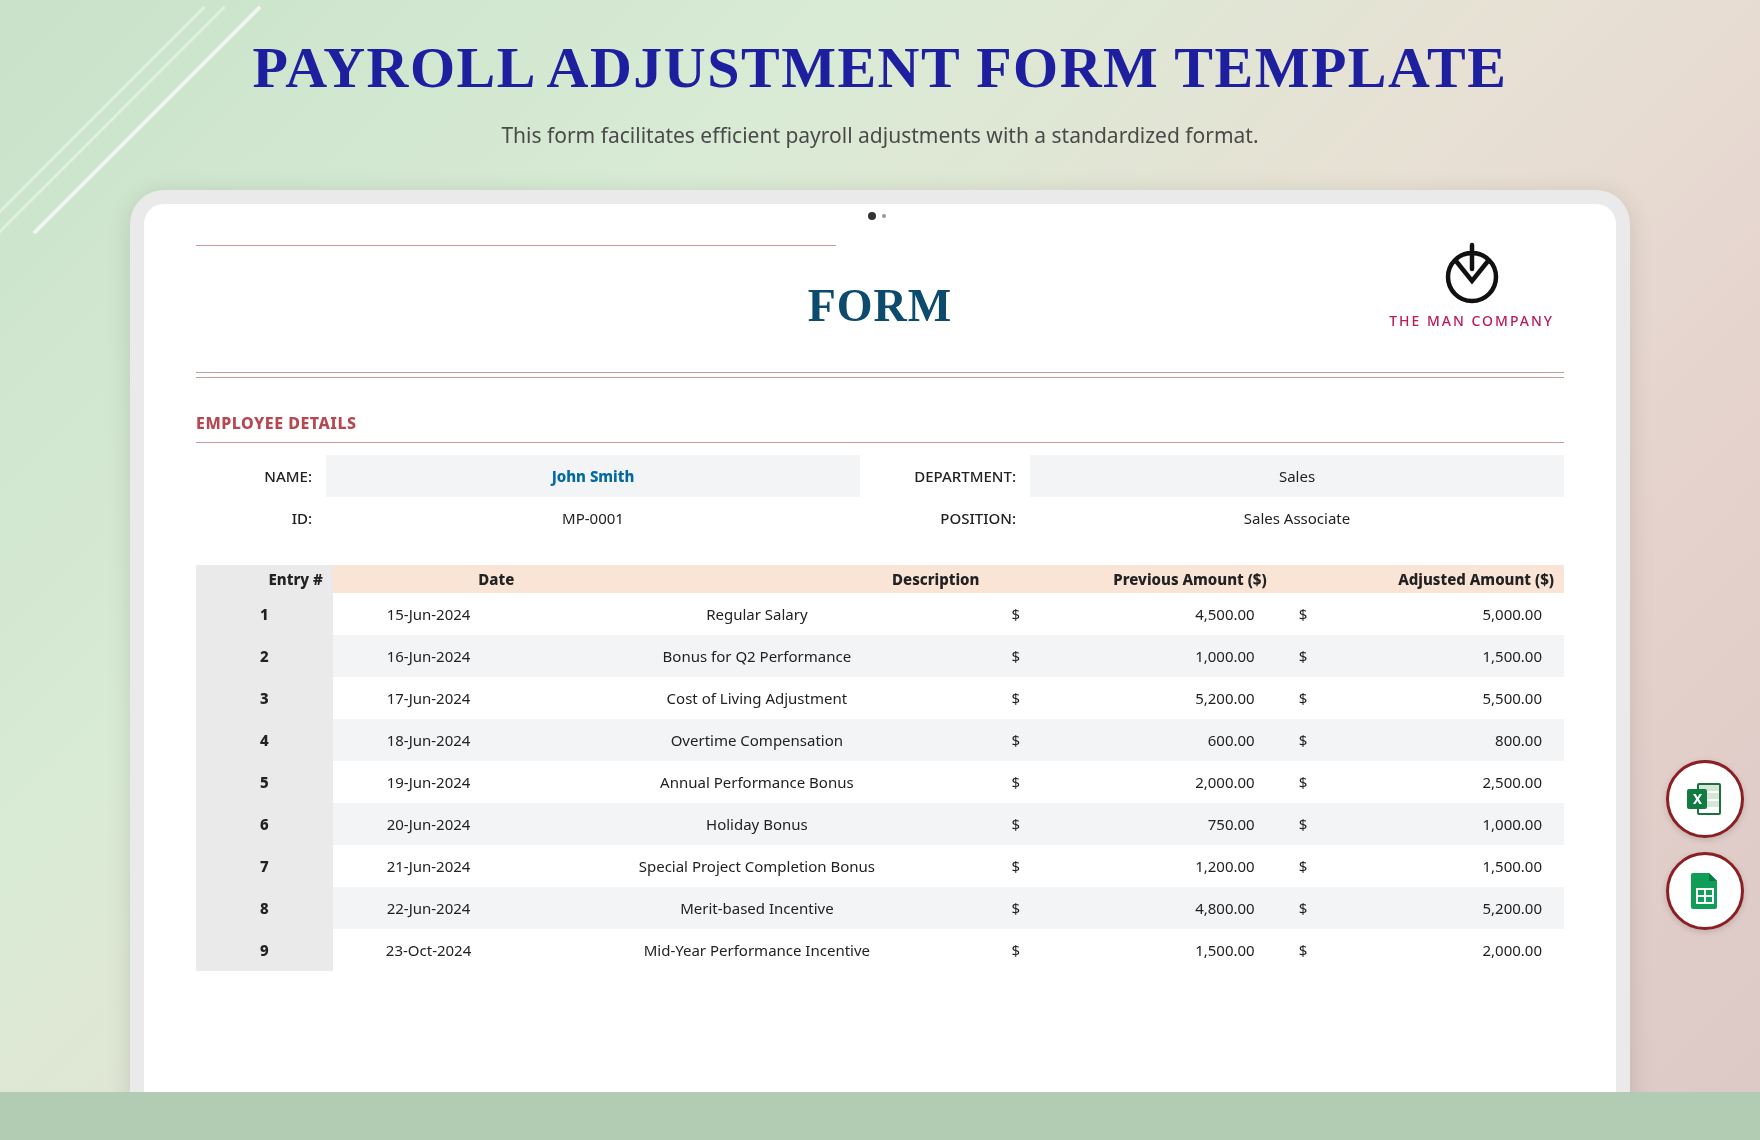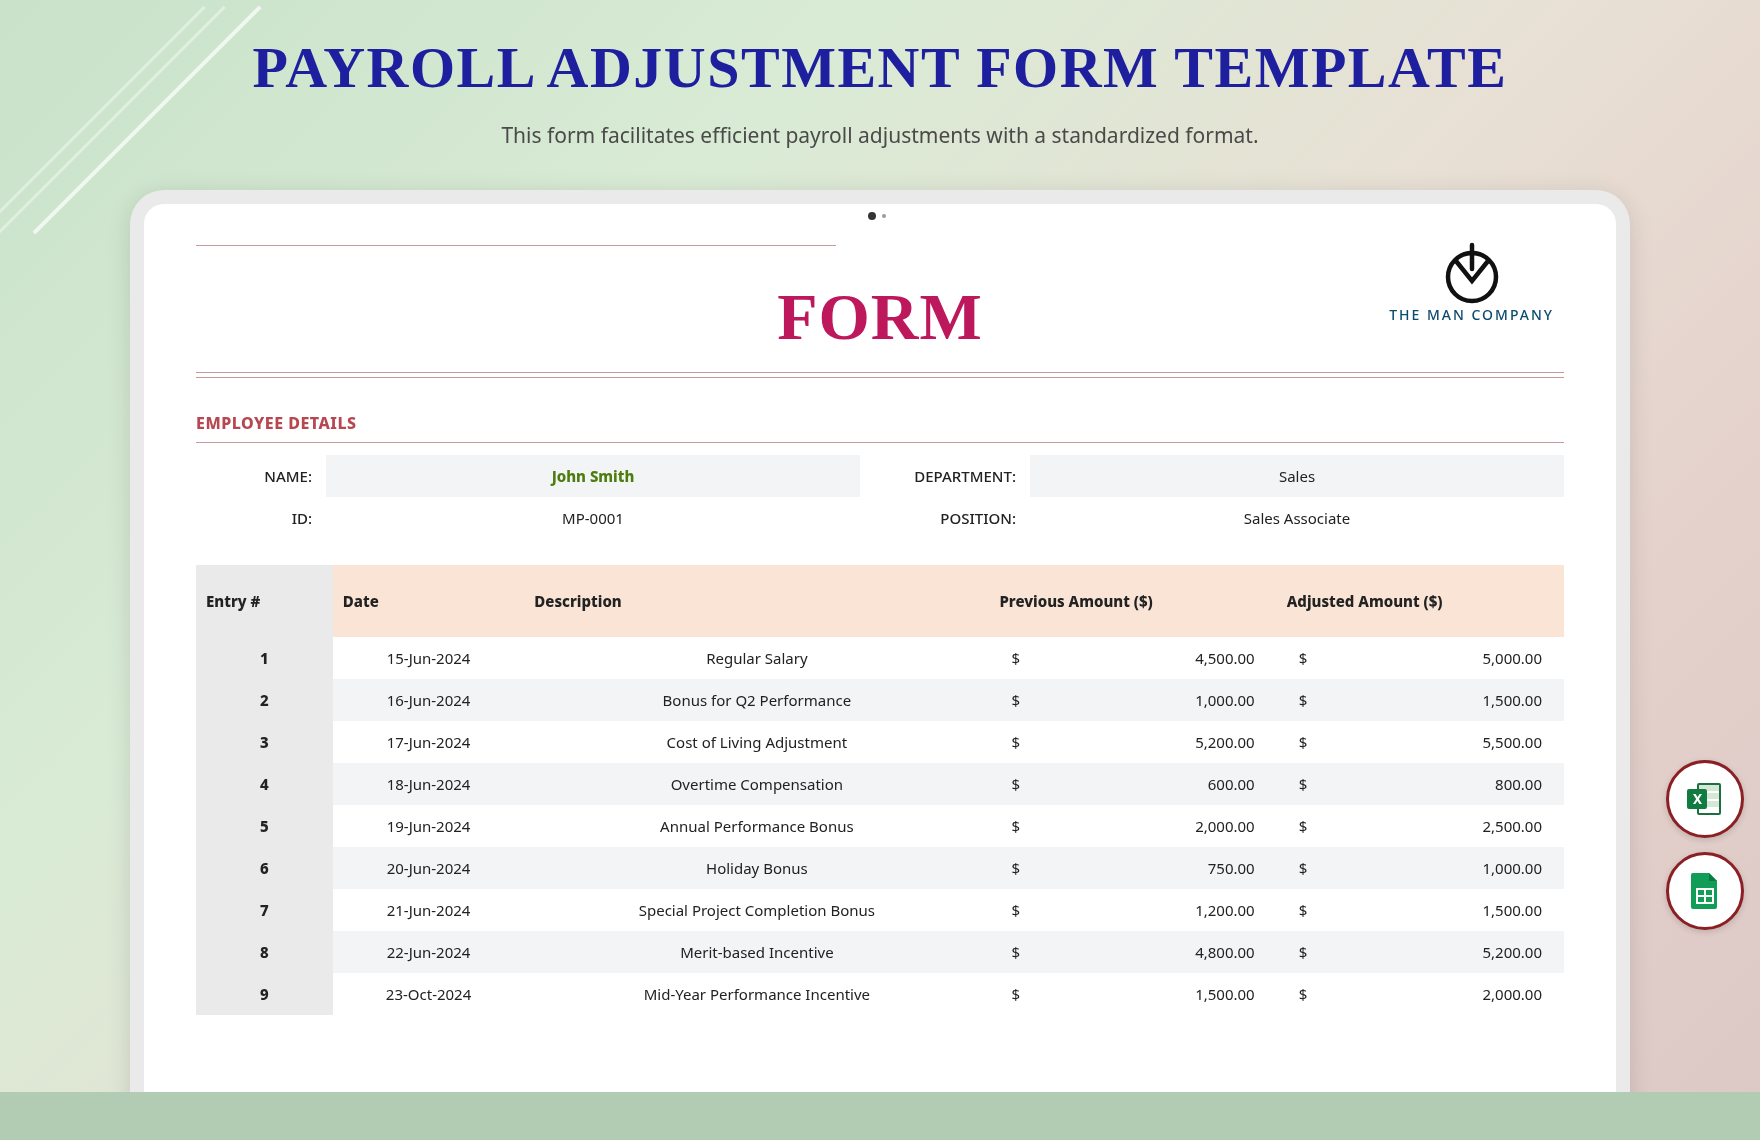--- a/index.html
+++ b/index.html
@@ -11,36 +11,36 @@
 .header{text-align:center;padding:34px 40px 18px}
 .title{font-size:58px;font-weight:900;color:#1e1f9e;letter-spacing:1.5px;font-family:Liberation Serif, serif}
 .subtitle{font-size:21px;color:#4a4a4a;margin-top:20px}
 .tablet{position:absolute;left:130px;right:130px;top:190px;bottom:0;background:#fff;border-radius:34px 34px 0 0;border:14px solid #eaeaea;border-bottom:none;box-shadow:0 4px 24px rgba(0,0,0,.12);overflow:hidden}
 .camdot{position:absolute;top:8px;left:50%;transform:translateX(-12px);width:8px;height:8px;background:#333;border-radius:50%}
 .camdot2{position:absolute;top:10px;left:50%;transform:translateX(2px);width:4px;height:4px;background:#999;border-radius:50%}
 .doc{padding:38px 52px 0;height:100%;overflow:hidden}
 .dhead{position:relative;height:130px}
 .pa{font-size:24px;font-weight:800;color:#c55860;letter-spacing:7px;padding-bottom:4px}
 .pal{width:640px;height:1px;background:#c49a9a;margin-top:3px}
-.form{position:absolute;left:50%;transform:translateX(-50%);top:34px;font-family:Georgia,'Times New Roman',serif;font-size:66px;font-weight:700;color:#be185d;letter-spacing:1px}
+.form{position:absolute;left:50%;transform:translateX(-50%);top:34px;font-family:Georgia,'Times New Roman',serif;font-size:46px;font-weight:700;color:#0c4a6e;letter-spacing:1px}
 .logo{position:absolute;right:10px;top:-4px;text-align:center}
 .logo svg{display:block;margin:0 auto}
-.logoname{font-size:14px;letter-spacing:2px;color:#0c4a6e;font-weight:500}
+.logoname{font-size:14px;letter-spacing:2px;color:#be185d;margin-top:6px;font-weight:500}
 .hr1{height:1px;background:#c49a9a;margin-top:-3px}
 .hr2{height:1px;background:#c49a9a;margin-top:4px}
 .sec{margin-top:34px}
 .sectitle{font-size:16px;font-weight:800;color:#b54850;letter-spacing:.5px;border-bottom:1px solid #c49a9a;padding-bottom:8px;margin-bottom:12px}
 .emp{display:grid;grid-template-columns:130px 1fr 170px 1fr;gap:0}
 .emp>div{padding:11px 14px;font-size:15px}
 .lbl{text-align:right;font-weight:500;color:#222}
 .val{text-align:center;color:#222}
 .gv{background:#f3f4f5}
-.namev{font-weight:800;color:#4d7c0f}
+.namev{font-weight:800;color:#0369a1}
 table{width:100%;border-collapse:collapse;margin-top:26px;font-size:15px}
-th{background:#f9e4d6;padding:26px 10px;font-weight:800;color:#222;text-align:left}
+th{background:#f9e4d6;padding:4px 10px;font-weight:800;color:#222;text-align:right}
 th:first-child{background:#eaeaea}
 td{padding:11px 10px;text-align:center;color:#222}
 tr:nth-child(even) td{background:#f3f4f5}
 td.e{font-weight:800;background:#eaeaea!important}
 .icons{position:absolute;right:16px;top:760px;display:flex;flex-direction:column;gap:14px}
 .ibtn{width:78px;height:78px;border-radius:50%;background:#fff;border:3px solid #8b1f24;display:flex;align-items:center;justify-content:center;box-shadow:0 2px 6px rgba(0,0,0,.15)}
 .foot{position:absolute;left:0;right:0;bottom:0;height:48px;background:#b2ccb4}
 </style>
 </head>
 <body>

